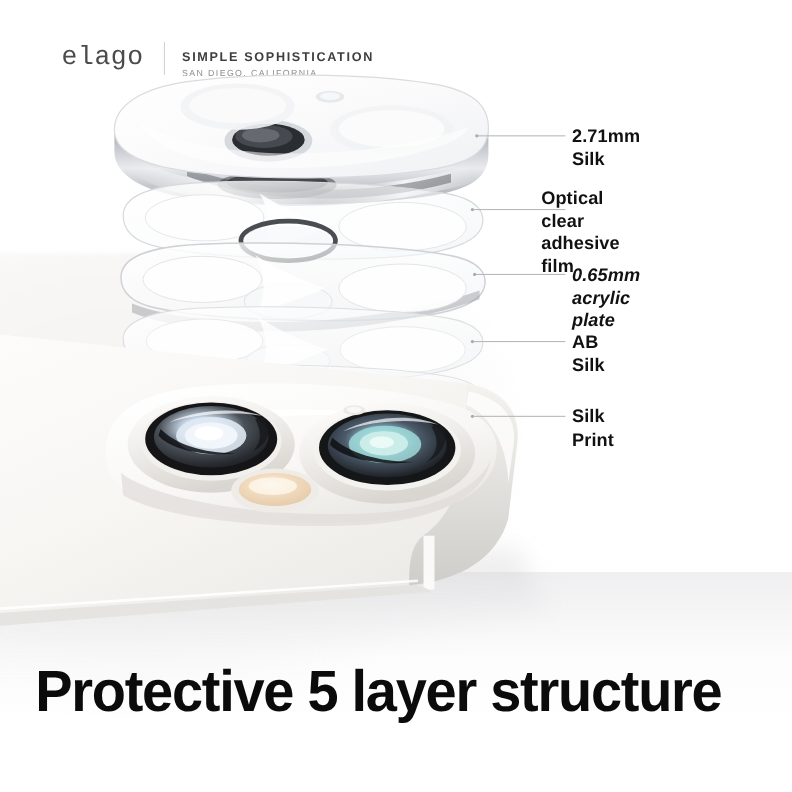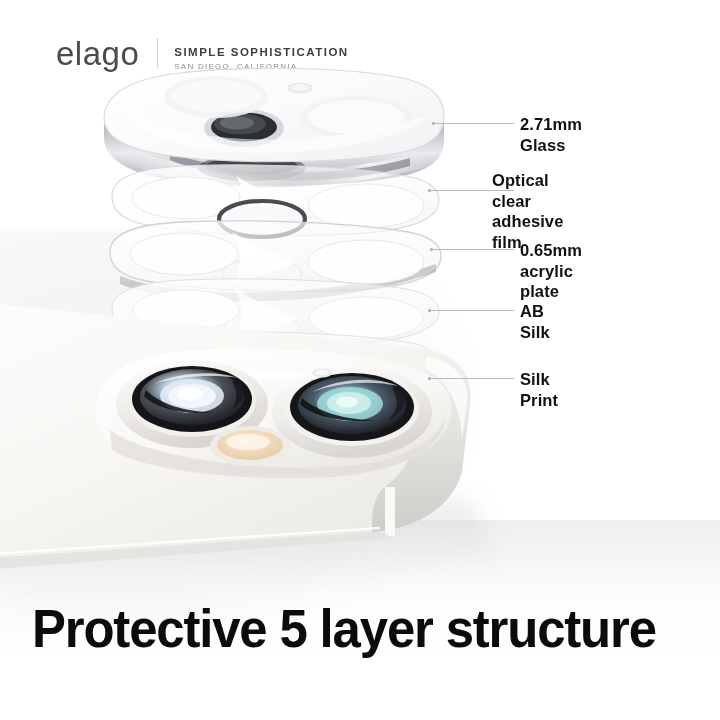--- a/index.html
+++ b/index.html
@@ -41,22 +41,22 @@
 
   
   .brand {
     position: absolute;
     left: 56px; top: 36px;
     display: flex;
     align-items: center;
     height: 34px;
   }
   .brand-mark {
-    font-family: Liberation Sans, sans-serif;
-    font-size: 33px;
+    font-family: Liberation Mono, monospace;
+    font-size: 24px;
     font-weight: 400;
     letter-spacing: 0.5px;
     color: #4b4b4d;
     line-height: 1;
   }
   .brand-divider {
     width: 1px;
     height: 30px;
     background: #d2d2d4;
     margin: 0 16px 0 18px;
@@ -417,34 +417,34 @@
           <ellipse cx="322" cy="373" rx="10" ry="4.5" fill="#eceae7"></ellipse>
           <ellipse cx="322" cy="372.5" rx="6.5" ry="2.8" fill="#f9f8f6"></ellipse>
         </g>
       </g>
     </svg>
   </div>
 
   <div class="callout">
     <div class="leader-dot" style="left:432px; top:122px;"></div>
     <div class="leader" style="left:434px; top:123px; width:80px;"></div>
-    <div class="callout-label" style="left:520px; top:114px;">2.71mm Glass</div>
+    <div class="callout-label" style="left:520px; top:114px;">2.71mm Silk</div>
   </div>
 
   <div class="callout">
     <div class="leader-dot" style="left:428px; top:189px;"></div>
     <div class="leader" style="left:430px; top:190px; width:84px;"></div>
     <div class="callout-label" style="left:492px; top:170px;">Optical clear
 adhesive film</div>
   </div>
 
   <div class="callout">
     <div class="leader-dot" style="left:430px; top:248px;"></div>
     <div class="leader" style="left:432px; top:249px; width:82px;"></div>
-    <div class="callout-label" style="left:520px; top:240px;">0.65mm acrylic plate</div>
+    <div class="callout-label" style="left:520px; top:240px;font-style:italic;">0.65mm acrylic plate</div>
   </div>
 
   <div class="callout">
     <div class="leader-dot" style="left:428px; top:309px;"></div>
     <div class="leader" style="left:430px; top:310px; width:84px;"></div>
     <div class="callout-label" style="left:520px; top:301px;">AB Silk</div>
   </div>
 
   <div class="callout">
     <div class="leader-dot" style="left:428px; top:377px;"></div>

